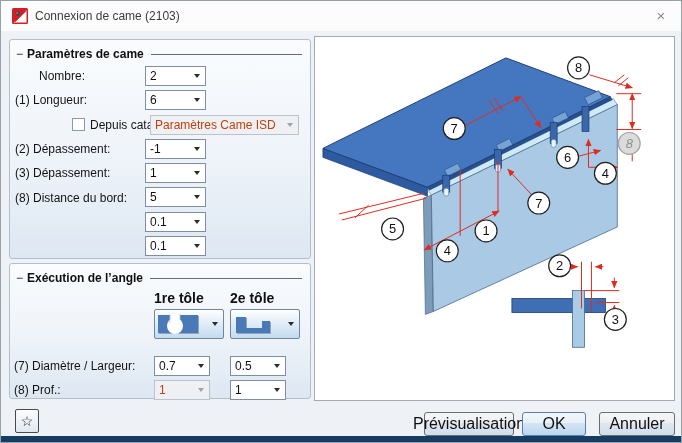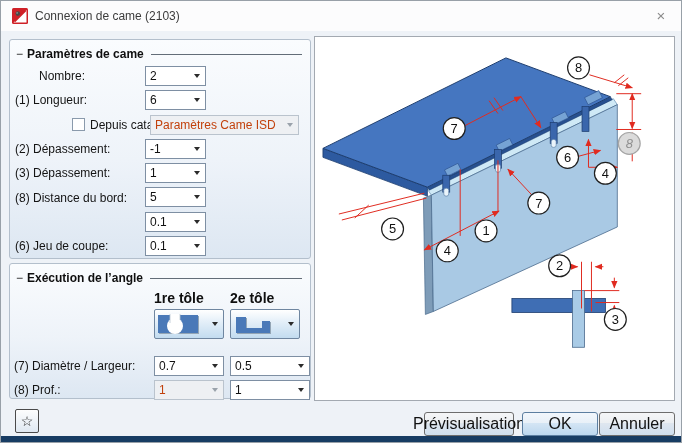--- a/index.html
+++ b/index.html
@@ -20,41 +20,41 @@
   .flabel{position:absolute;left:5px;top:50%;transform:translateY(-50%);font-size:12px;color:#141414;white-space:nowrap;}
   .flabel.ind{left:29px;}
   .flabel.cat{left:80px;}
   .flabel.g2{left:4px;}
   .cb{position:absolute;left:62px;top:5px;width:13px;height:13px;background:#fff;border:1px solid #8a9aac;box-sizing:border-box;}
   .combo{position:absolute;left:135px;top:2px;width:61px;height:20px;background:#fff;border:1px solid #7e8fa3;box-sizing:border-box;display:flex;align-items:center;font-size:12px;color:#101010;padding-left:4px;}
   .combo .arr{width:0;height:0;border-left:3.5px solid transparent;border-right:3.5px solid transparent;border-top:4px solid #2b2b2b;margin-left:auto;margin-right:5px;}
   .combo.dis{background:#eef0f3;color:#c2410c;border-color:#bac3cd;}
   .combo.dis .arr{border-top-color:#9aa2ab;}
   .combo.catw{left:140px;width:149px;}
-  .combo.c1{left:144px;width:70px;}
-  .combo.c2{left:220px;width:80px;}
+  .combo.c1{left:144px;width:56px;}
+  .combo.c2{left:220px;width:56px;}
   .colrow{position:relative;height:17px;margin-top:2px;}
   .colhead{position:absolute;top:0;font-size:14px;font-weight:bold;color:#0f0f0f;}
   .iconrow{position:relative;height:34px;}
   .icombo{position:absolute;top:2px;width:70px;height:30px;border:1px solid #6f86a0;border-radius:2px;background:linear-gradient(180deg,#ffffff 0%,#e2eef8 45%,#c3dcf0 100%);box-sizing:border-box;display:flex;align-items:center;}
   .icombo .arr{width:0;height:0;border-left:3.5px solid transparent;border-right:3.5px solid transparent;border-top:4px solid #2b2b2b;margin-left:auto;margin-right:5px;}
   .r7{margin-top:13px;}
   
   .preview{position:absolute;left:313px;top:35px;width:361px;height:365px;background:#ffffff;border:1px solid #a3a9b1;box-sizing:border-box;}
   .preview svg{display:block;width:100%;height:100%;}
   .co{fill:#ffffff;stroke:#1f1f1f;stroke-width:1.2;}
   .co.muted{fill:#dbdbdb;stroke:#a5a5a5;}
   .cot{font-size:13px;text-anchor:middle;fill:#111;font-family:"Liberation Sans",sans-serif;}
   .cot.muted{fill:#8f8f8f;font-style:italic;}
   
   .footer{position:absolute;left:0;top:405px;width:100%;height:32px;}
   .starbtn{position:absolute;left:14px;top:3px;width:24px;height:24px;border:1px solid #4a4a4a;border-radius:2px;background:linear-gradient(180deg,#fdfdfd,#dfe8f2);box-sizing:border-box;text-align:center;line-height:22px;font-size:14px;color:#222;}
   .btn{position:absolute;top:6px;height:24px;border:1px solid #6d6d6d;border-radius:3px;background:linear-gradient(180deg,#f5f6f7 0%,#eceff2 45%,#dfe6ef 46%,#cfdfee 100%);box-sizing:border-box;display:flex;align-items:center;justify-content:center;font-size:16px;color:#111;}
   .btn.preview-btn{left:423px;width:90px;}
-  .btn.ok-btn{left:521px;width:76px;border-color:#5c7ea0;background:linear-gradient(180deg,#f2f7fc 0%,#e8f0f8 45%,#d4e5f4 46%,#bcd7ee 100%);text-align:center;}
+  .btn.ok-btn{left:521px;width:64px;border-color:#5c7ea0;background:linear-gradient(180deg,#f2f7fc 0%,#e8f0f8 45%,#d4e5f4 46%,#bcd7ee 100%);text-align:center;}
   .btn.cancel-btn{left:598px;width:76px;}
   .bottomstrip{position:absolute;left:0;bottom:0;width:100%;height:6px;background:#173c63;}
 </style>
 </head>
 <body>
 
 <div class="dialog">
 
   <div class="titlebar">
     <svg class="appicon" viewBox="0 0 16 16">
@@ -117,21 +117,20 @@
           <span class="arr"></span>
       </div>
     </div>
     <div class="frow">
       <div class="combo">
         <span>0.1</span>
           <span class="arr"></span>
       </div>
     </div>
     <div class="frow">
-      <span class="flabel">(6) Jeu de coupe:</span>
       <div class="combo">
         <span>0.1</span>
           <span class="arr"></span>
       </div>
     </div>
   </div>
 
   <div class="grp grp2">
     <div class="ghead">
       <span class="minus">−</span>

